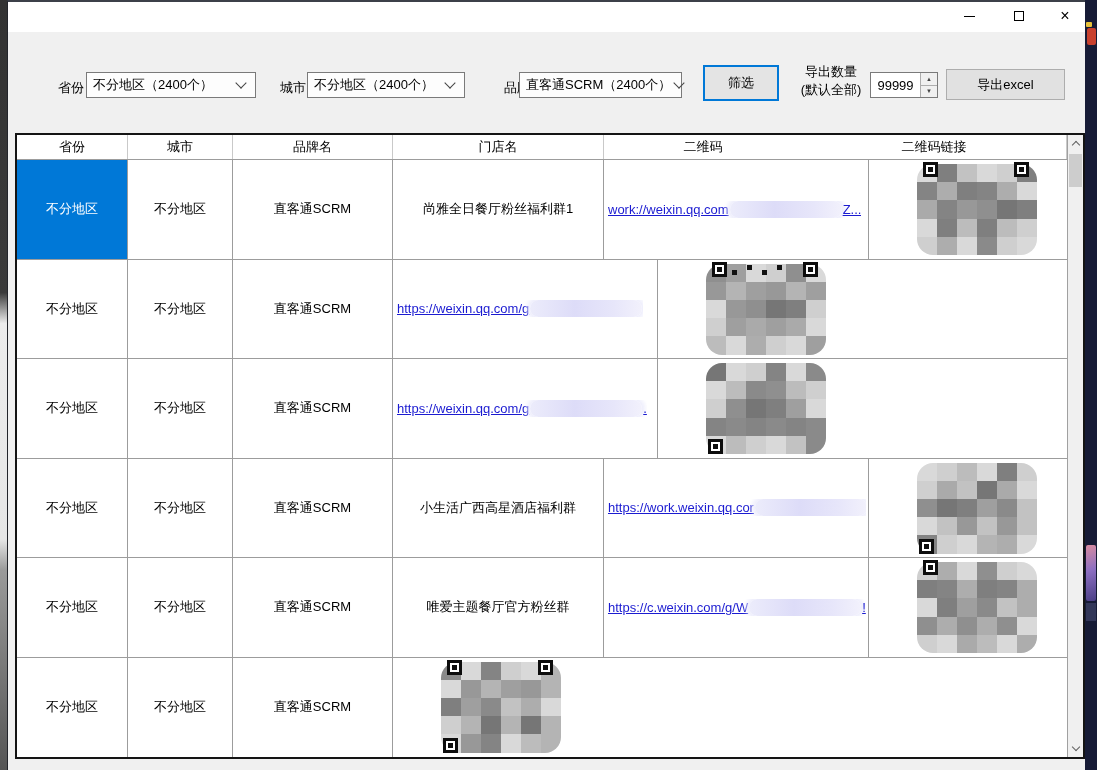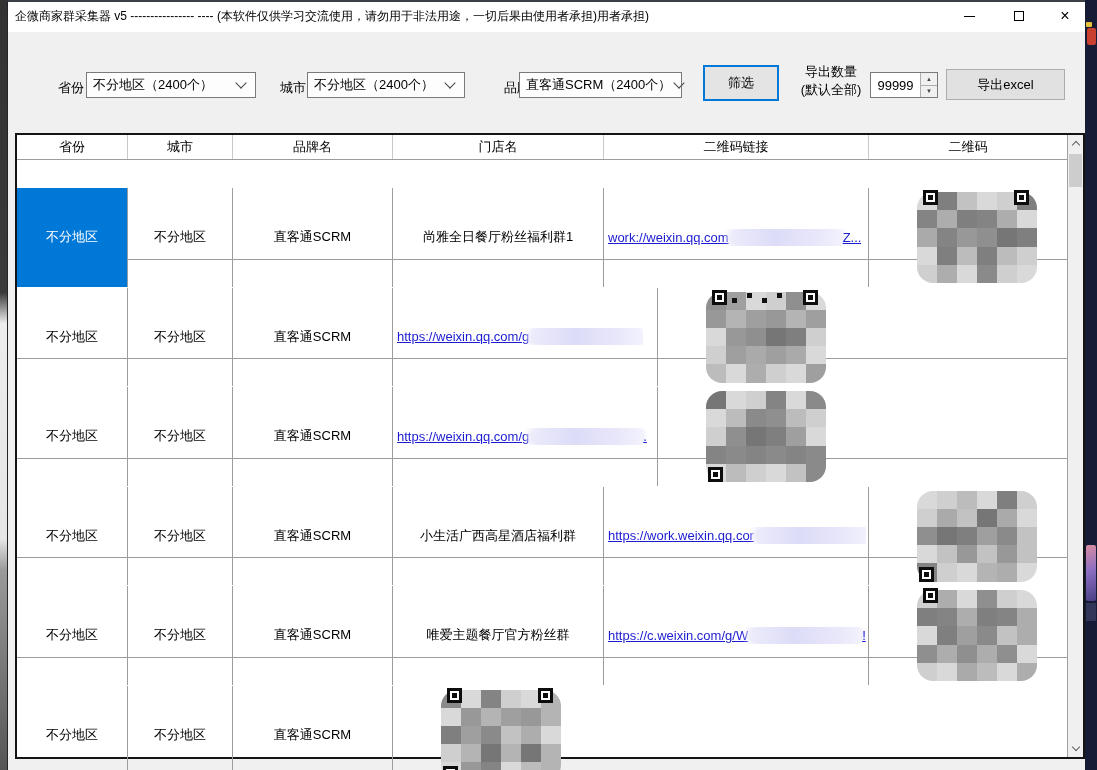--- a/index.html
+++ b/index.html
@@ -48,21 +48,21 @@
   
   .grid { position:absolute; left:7px; top:131px; width:1070px; height:626px; background:#fff;
     border:2px solid #141414; display:flex; }
   .grid-main { width:1050px; height:100%; display:flex; flex-direction:column; }
   .thead { height:25px; display:flex; background:#fff; border-bottom:1px solid #9c9c9c; }
   .th { font-size:13px; color:#000; display:flex; align-items:center; justify-content:center;
     border-right:1px solid #c9c9c9; height:100%; }
   .trow { height:99.5px; display:flex; border-bottom:1px solid #9c9c9c; }
   .trow:last-child { border-bottom:none; }
   .td { font-size:13px; color:#000; display:flex; align-items:center; justify-content:center;
-    border-right:1px solid #9c9c9c; height:100%; position:relative;margin-top:28px; }
+    border-right:1px solid #9c9c9c; height:100%; position:relative; }
   .c0 { width:111px; } .c1 { width:105px; } .c2 { width:160px; } .c3 { width:211px; }
   .c4 { width:265px; justify-content:flex-start; padding-left:4px; } .c5 { width:198px; border-right:none; }
   .td.selected { background:#0078d7; color:#fff; }
   .link { font-size:13px; color:#1b1bd1; text-decoration:underline; white-space:nowrap; cursor:pointer; display:flex; align-items:center; overflow:hidden; max-width:258px; }
   .censor { display:inline-block; width:112px; height:17px; border-radius:9px; margin:0 1px; flex:none;
     background:linear-gradient(90deg,#ececfb,#dddcf8 40%,#e7e6fa 75%,#f2f1fc); box-shadow:0 0 4px 3px rgba(235,235,252,.9); }
 
   
   .qr-wrap { position:absolute; left:48px; top:4px; width:120px; height:91px; }
   .qr-grid { position:absolute; inset:0; display:grid; grid-template-columns:repeat(6,1fr);
@@ -93,21 +93,20 @@
   <div class="desk-right">
     <div class="dicon-yellow"></div>
     <div class="dicon-red"></div>
     <div class="dwall"></div>
     <div class="dtext"></div>
   </div>
 
   <div class="win">
 
     <div class="titlebar">
-      <div class="title-text">企微商家群采集器 v5  ---------------- ---- (本软件仅供学习交流使用，请勿用于非法用途，一切后果由使用者承担)用者承担)</div>
       <div class="winbtn btn-min">
         <span class="min-bar"></span>
       </div>
       <div class="winbtn btn-max">
         <span class="max-box"></span>
       </div>
       <div class="winbtn btn-close">
         <span class="close-x">×</span>
       </div>
     </div>
@@ -152,22 +151,22 @@
     <div class="btn-export">导出excel</div>
 
     <div class="grid">
       <div class="grid-main">
 
         <div class="thead">
           <div class="th c0">省份</div>
           <div class="th c1">城市</div>
           <div class="th c2">品牌名</div>
           <div class="th c3">门店名</div>
+          <div class="th c5">二维码</div>
           <div class="th c4" style="justify-content:center; padding-left:0;">二维码链接</div>
-          <div class="th c5">二维码</div>
         </div>
 
         <div class="trow">
           <div class="td c0 selected">不分地区</div>
           <div class="td c1">不分地区</div>
           <div class="td c2">直客通SCRM</div>
           <div class="td c3">尚雅全日餐厅粉丝福利群1</div>
           <div class="td c4">
             <span class="link">
                 <span>work://weixin.qq.com</span>

